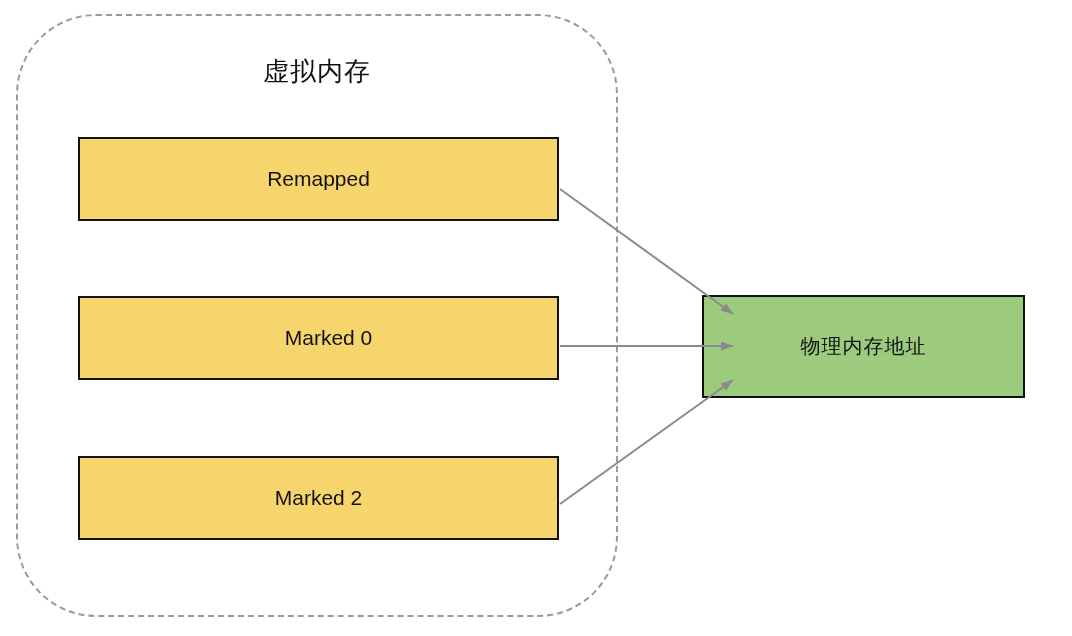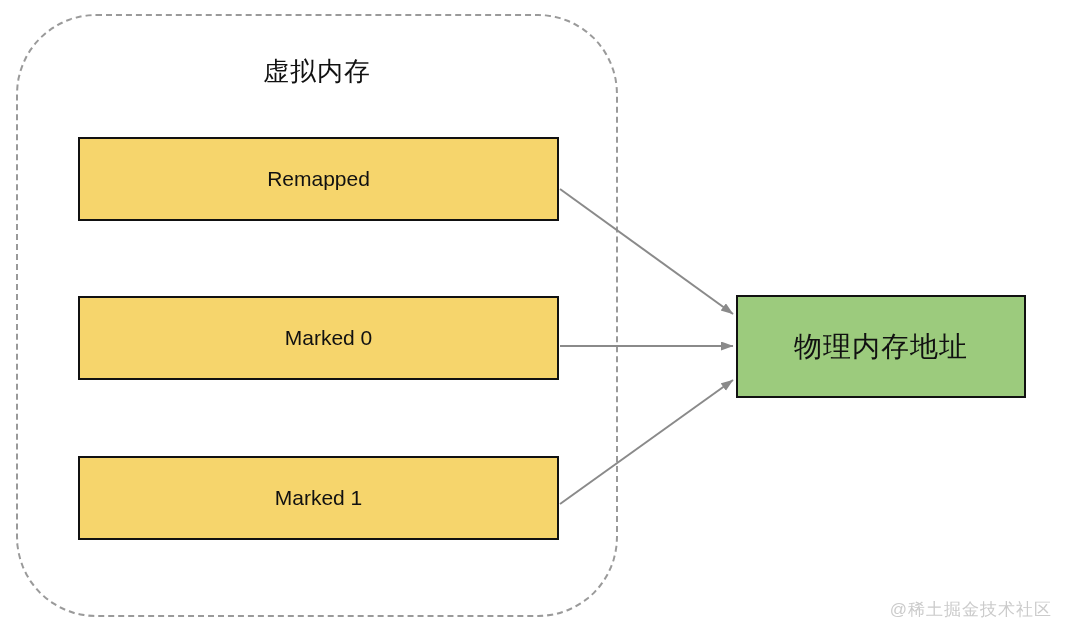--- a/index.html
+++ b/index.html
@@ -49,31 +49,31 @@
     display: flex;
     align-items: center;
     justify-content: center;
     font-size: 21px;
   }
   .block-1 { top: 137px; }
   .block-2 { top: 296px; padding-left: 20px; }
   .block-3 { top: 456px; }
   .target {
     position: absolute;
-    left: 736px;
+    left: 702px;
     top: 295px;
-    width: 290px;
+    width: 323px;
     height: 103px;
     box-sizing: border-box;
     background: var(--target-fill, #9ccb7d);
     border: 2px solid var(--target-border, #111111);
     display: flex;
     align-items: center;
     justify-content: center;
-    font-size: 28px;
+    font-size: 20px;
     letter-spacing: 1px;
   }
   .arrows {
     position: absolute;
     left: 0;
     top: 0;
     width: 1072px;
     height: 636px;
     pointer-events: none;
   }
@@ -104,33 +104,32 @@
 
   <div class="block block-1">
     <span>Remapped</span>
   </div>
 
   <div class="block block-2">
     <span>Marked 0</span>
   </div>
 
   <div class="block block-3">
-    <span>Marked 1</span>
+    <span>Marked 2</span>
   </div>
 
   <div class="target">
     <span>物理内存地址</span>
   </div>
 
   <svg class="arrows" viewBox="0 0 1072 636" xmlns="http://www.w3.org/2000/svg">
     <defs>
       <marker id="ah" markerWidth="13" markerHeight="10" refX="12" refY="4.5" orient="auto" markerUnits="userSpaceOnUse">
         <path class="arrow-head" d="M0,0 L12.5,4.5 L0,9 Z"></path>
       </marker>
     </defs>
     <line x1="560" y1="189" x2="733" y2="314" marker-end="url(#ah)"></line>
     <line x1="560" y1="346" x2="733" y2="346" marker-end="url(#ah)"></line>
     <line x1="560" y1="504" x2="733" y2="380" marker-end="url(#ah)"></line>
   </svg>
 
-  <div class="watermark">@稀土掘金技术社区</div>
 
 </div>
 
 </body></html>

